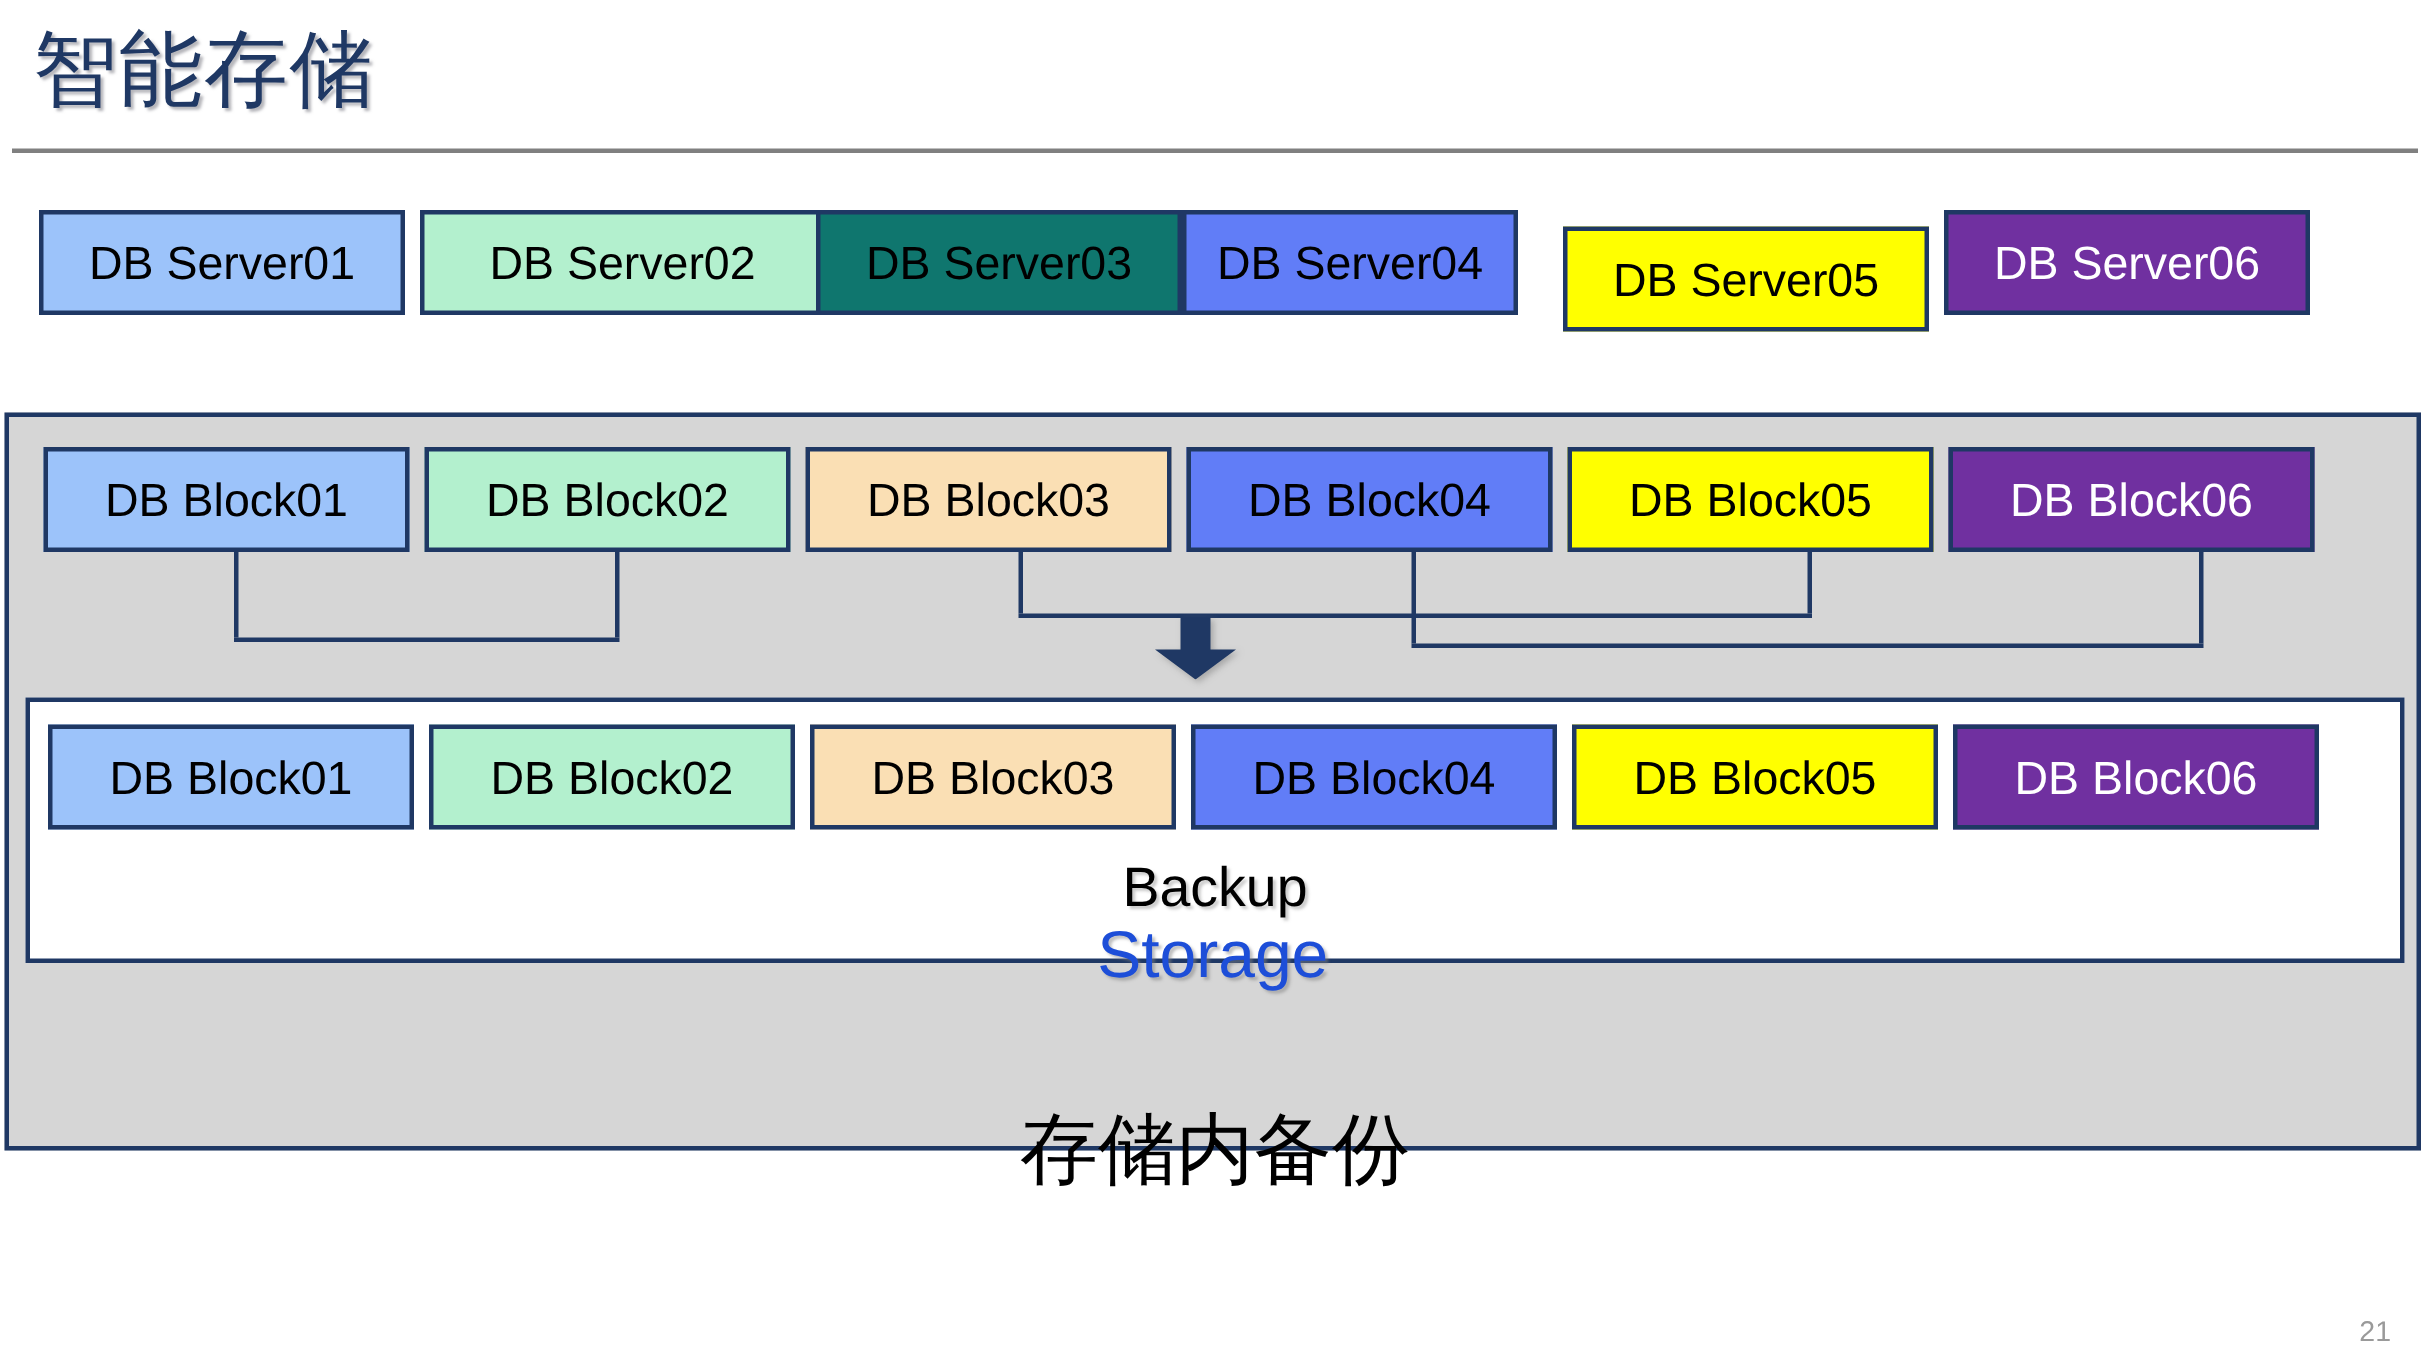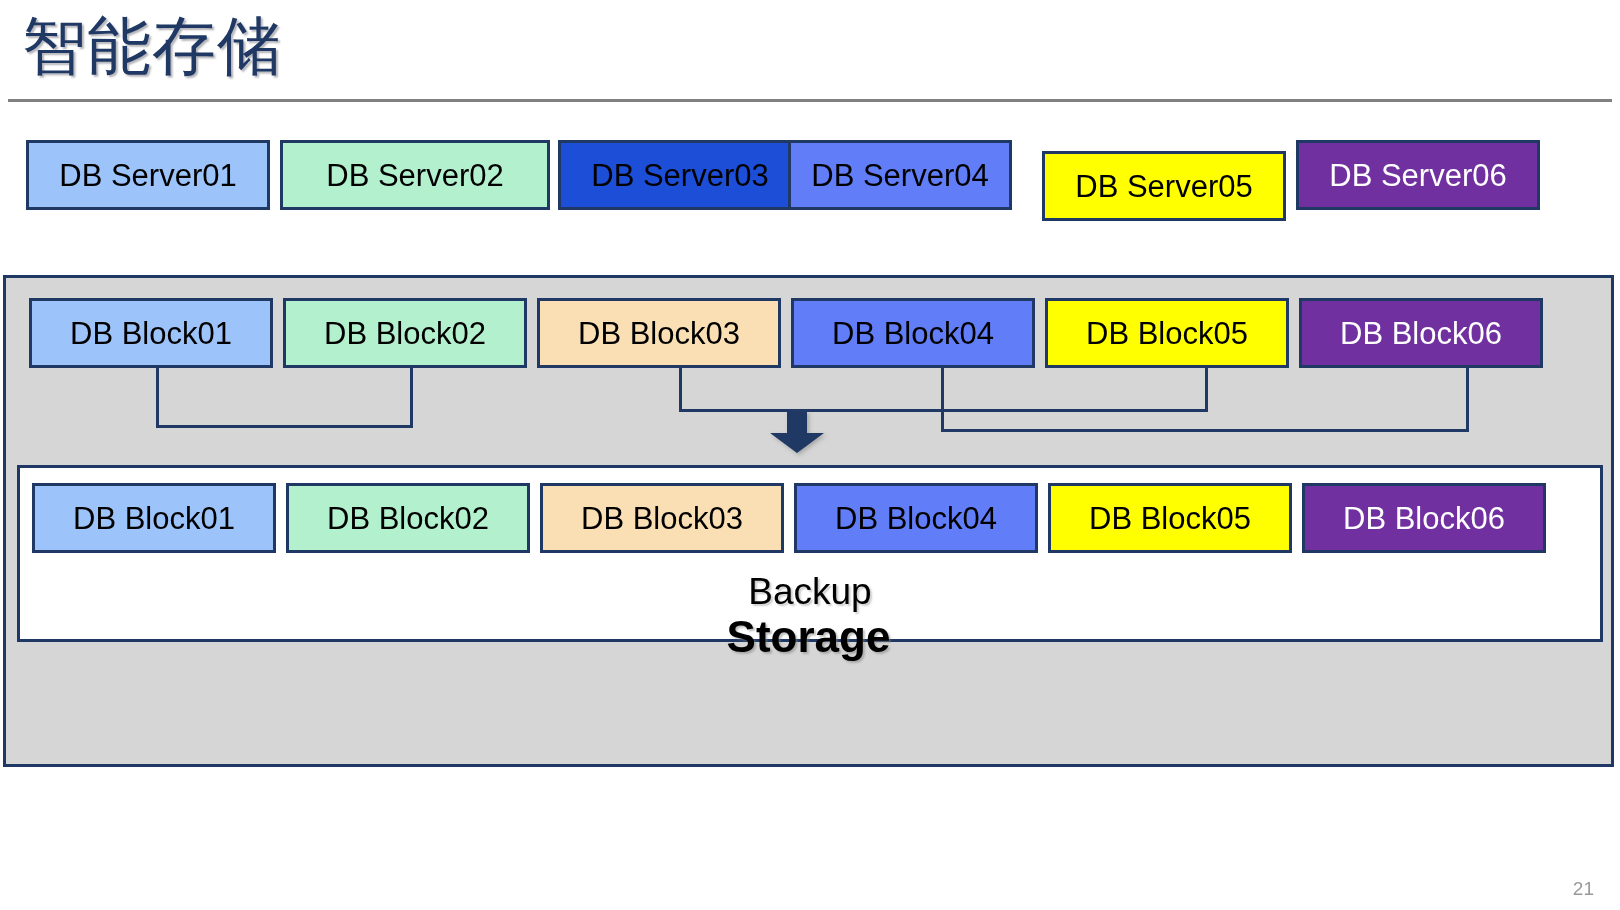--- a/index.html
+++ b/index.html
@@ -13,21 +13,21 @@
     position: relative;
     overflow: hidden;
     font-family: "Liberation Sans", "DejaVu Sans", sans-serif;
   }
 
   
   #slide-title {
     position: absolute;
     left: 22px;
     top: 2px;
-    font-size: 64px;
+    font-size: 56px;
     line-height: 88px;
     font-weight: 400;
     color: #1F3864;
     text-shadow: 2px 2px 2px rgba(120,120,130,0.55);
     letter-spacing: 1px;
     white-space: nowrap;
   }
   #title-rule {
     position: absolute;
     left: 8px;
@@ -66,22 +66,22 @@
     border: 3px solid #1F3864;
     background: #D6D6D6;
   }
   #storage-label {
     position: absolute;
     left: 0;
     right: 0;
     top: 334px;
     text-align: center;
     font-size: 44px;
-    font-weight: bold;
-    color: #000000;
+    font-weight: normal;
+    color: #1d4ed8;
     text-shadow: 2px 2px 2px rgba(130,130,130,0.5);
   }
 
   
   .blk { top: 20px; height: 70px; }
 
   
   .conn {
     position: absolute;
     background: #1F3864;
@@ -151,21 +151,21 @@
 <div id="slide-title">智能存储</div>
 <div id="title-rule"></div>
 
 <div id="server-row">
     <div class="cbox " style="left: 26px; width: 244px; background: rgb(156, 195, 250); color: rgb(0, 0, 0);">
       <span>DB Server01</span>
     </div>
     <div class="cbox " style="left: 280px; width: 270px; background: rgb(179, 240, 206); color: rgb(0, 0, 0);">
       <span>DB Server02</span>
     </div>
-    <div class="cbox " style="left: 558px; width: 244px; background: #1d4ed8; color: rgb(0, 0, 0);">
+    <div class="cbox " style="left: 544px; width: 244px; background: #0f766e; color: rgb(0, 0, 0);">
       <span>DB Server03</span>
     </div>
     <div class="cbox " style="left: 788px; width: 224px; background: rgb(97, 125, 247); color: rgb(0, 0, 0);">
       <span>DB Server04</span>
     </div>
     <div class="cbox " style="left: 1042px; width: 244px; background: rgb(255, 255, 0); color: rgb(0, 0, 0); margin-top: 11px;">
       <span>DB Server05</span>
     </div>
     <div class="cbox  light" style="left: 1296px; width: 244px; background: rgb(112, 48, 160); color: rgb(255, 255, 255);">
       <span>DB Server06</span>
@@ -232,15 +232,16 @@
           <span>DB Block06</span>
         </div>
       </div>
     <div id="backup-label">Backup</div>
   </div>
 
   <div id="storage-label">Storage</div>
 </div>
 
 <div id="footer-lines">
+    <div>存储内备份</div>
   </div>
 
 <div id="page-number">21</div>
 
 </body></html>

